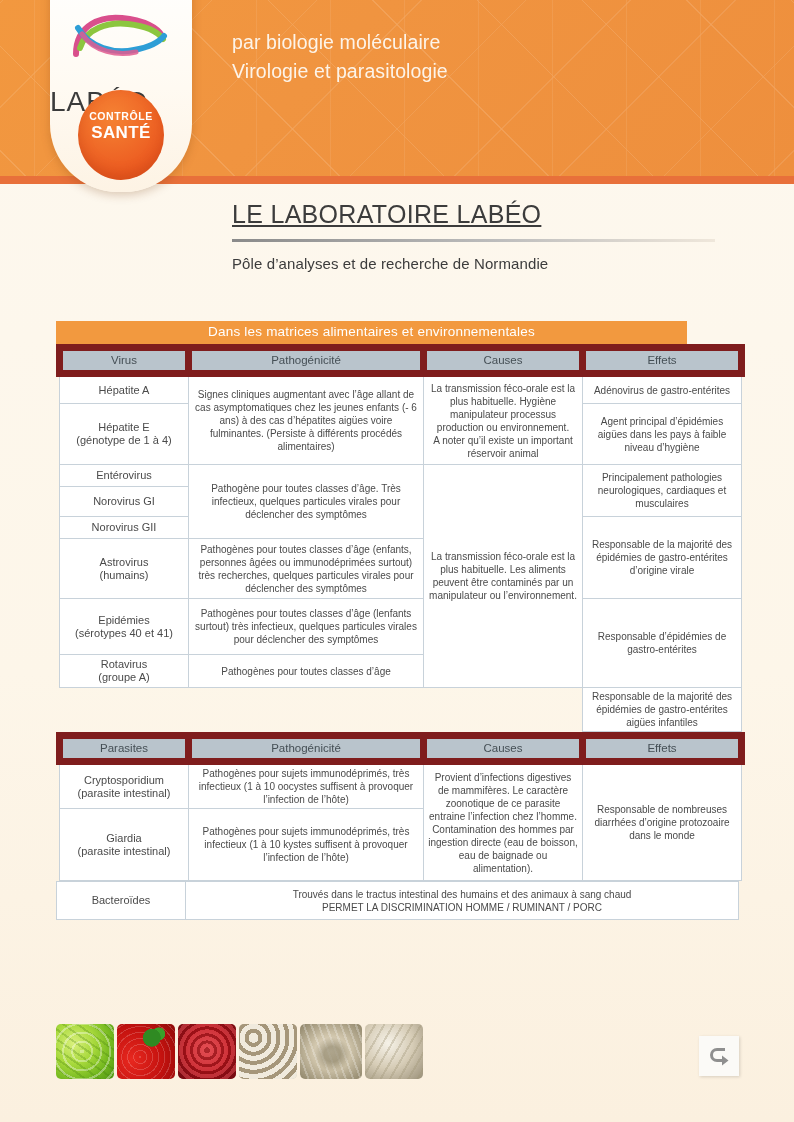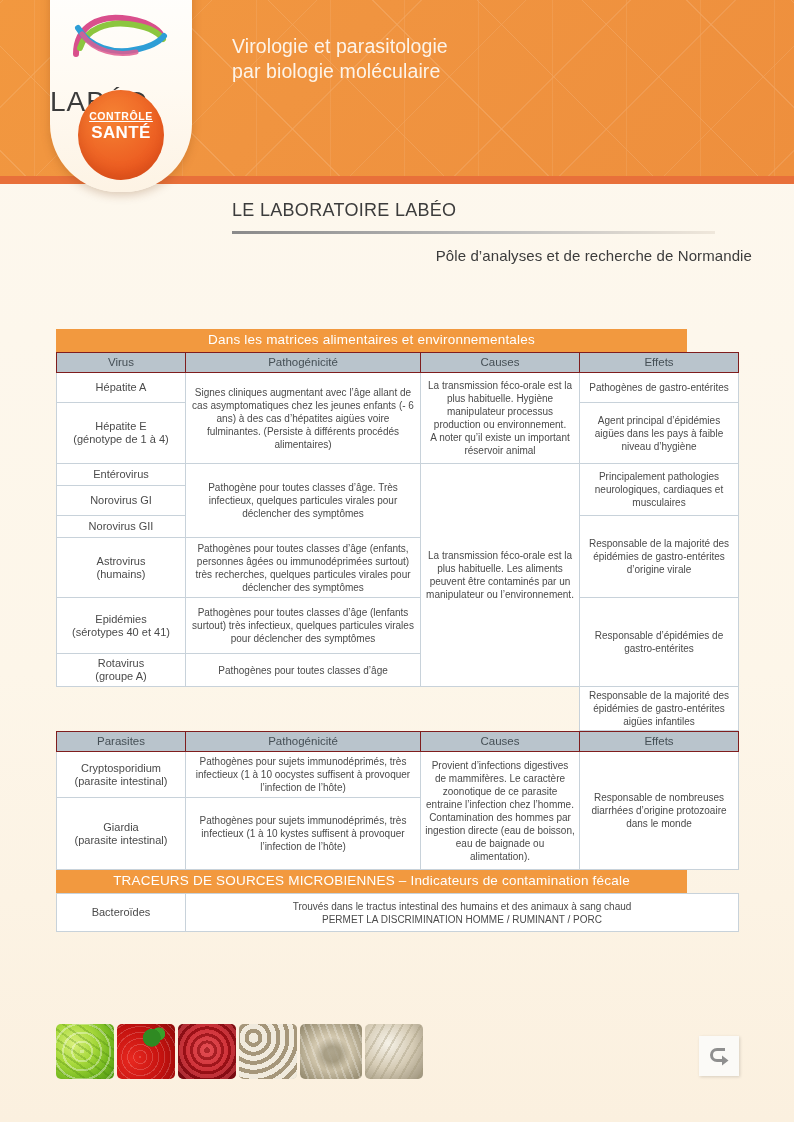--- a/index.html
+++ b/index.html
@@ -83,21 +83,20 @@
     background: radial-gradient(circle at 40% 30%, #f58233 0%, #ec5a20 70%, #e2511c 100%);
     color: #fff;
     text-align: center;
     box-shadow: inset 0 -6px 12px rgba(160,50,10,.25);
   }
   #logo-badge .b1 {
     font-size: 10.5px;
     letter-spacing: .6px;
     margin-top: 20px;
     font-weight: bold;
-    text-decoration: underline;
   }
   #logo-badge .b2 {
     font-size: 17px;
     letter-spacing: .4px;
     font-weight: bold;
     margin-top: 1px;
   }
 
   
   #header-titles {
@@ -120,47 +119,47 @@
   }
   #doc-sub1 { margin-top: 4px; }
 
   
   #intro {
     position: absolute;
     left: 232px; top: 200px;
     width: 520px;
   }
   #lab-title {
-    font-size: 18px;
+    font-size: 25px;
     letter-spacing: .3px;
     color: #3c3c3c;
+    text-decoration: underline;
   }
   #lab-rule {
     margin-top: 10px;
     width: 483px;
     height: 3px;
     background: linear-gradient(90deg,#8a8a8a 0%, #bdbdbd 55%, #efe7db 100%);
   }
   #lab-sub {
     margin-top: 13px;
     font-size: 15px;
     color: #3c3c3c;
     letter-spacing: .1px;
-    text-align: right;
   }
   #lab-note {
     margin-top: 22px;
     font-size: 13px;
     color: #4a4a4a;
   }
 
   
   #tables {
     position: absolute;
-    left: 56px; top: 329px;
+    left: 56px; top: 321px;
     width: 631px;
   }
   .band {
     background: #f2993f;
     color: #ffffff;
     text-align: center;
     font-size: 13.5px;
     letter-spacing: .2px;
     padding: 4px 0 5px 0;
     line-height: 14px;
@@ -177,21 +176,21 @@
     color: #4a4a4a;
     background: #ffffff;
     padding: 2px 4px;
   }
   table.grid th {
     background: #b9c4cc;
     color: #454f55;
     font-weight: normal;
     font-size: 11.5px;
     padding: 3px 0 4px 0;
-    border: 1px solid #7f1d1d;
+    border: 7px solid #7f1d1d;
   }
   td.c-name   { font-size: 11px; line-height: 13px; }
   td.c-path   { font-size: 10px; line-height: 13px; }
   td.c-cause  { font-size: 10px; line-height: 13px; }
   td.c-effect { font-size: 10px; line-height: 13px; }
   td.c-wide   { font-size: 10px; line-height: 13px; }
 
   
   #thumbs {
     position: absolute;
@@ -297,22 +296,22 @@
     <path d="M10 20 C22 38, 46 42, 64 38" stroke="#e05a8f" stroke-width="5" fill="none" stroke-linecap="round" opacity=".85"></path>
   </svg>
   <div id="logo-word">LABÉO</div>
   <div id="logo-badge">
     <div class="b1">CONTRÔLE</div>
     <div class="b2">SANTÉ</div>
   </div>
 </div>
 
 <div id="header-titles">
+  <div id="doc-sub2">par biologie moléculaire</div>
   <div id="doc-sub1">Virologie et parasitologie</div>
-  <div id="doc-sub2">par biologie moléculaire</div>
 </div>
 
 <div id="intro">
   <div id="lab-title">LE LABORATOIRE LABÉO</div>
   <div id="lab-rule"></div>
   <div id="lab-sub">Pôle d’analyses et de recherche de Normandie</div>
 </div>
 
 <div id="tables">
 
@@ -333,21 +332,21 @@
       </tr>
     </thead>
     <tbody>
       <tr style="height:30px">
         <td class="c-name">Hépatite A</td>
         <td class="c-path" rowspan="2">Signes cliniques augmentant avec l’âge allant de cas asymptomatiques chez les jeunes enfants (- 6 ans) à des cas d’hépatites aigües voire fulminantes. (Persiste à différents procédés alimentaires)</td>
         <td class="c-cause" rowspan="2">
             <div>La transmission féco-orale est la plus habituelle. Hygiène manipulateur processus production ou environnement.</div>
             <div>A noter qu’il existe un important réservoir animal</div>
           </td>
-        <td class="c-effect">Pathogènes de gastro-entérites</td>
+        <td class="c-effect">Adénovirus de gastro-entérites</td>
       </tr>
       <tr style="height:61px">
         <td class="c-name">
             <div>Hépatite E</div>
             <div>(génotype de 1 à 4)</div>
           </td>
         <td class="c-effect">Agent principal d’épidémies aigües dans les pays à faible niveau d’hygiène</td>
       </tr>
 
       <tr style="height:22px">
@@ -421,21 +420,20 @@
       <tr style="height:72px">
         <td class="c-name">
             <div>Giardia</div>
             <div>(parasite intestinal)</div>
           </td>
         <td class="c-path">Pathogènes pour sujets immunodéprimés, très infectieux (1 à 10 kystes suffisent à provoquer l’infection de l’hôte)</td>
       </tr>
     </tbody>
   </table>
 
-  <div class="band">TRACEURS DE SOURCES MICROBIENNES – Indicateurs de contamination fécale</div>
   <table class="grid">
     <colgroup>
       <col style="width:129px">
         <col style="width:553px">
     </colgroup>
     <tbody>
       <tr style="height:38px">
         <td class="c-name">Bacteroïdes</td>
         <td class="c-wide">
           <div>Trouvés dans le tractus intestinal des humains et des animaux à sang chaud</div>

